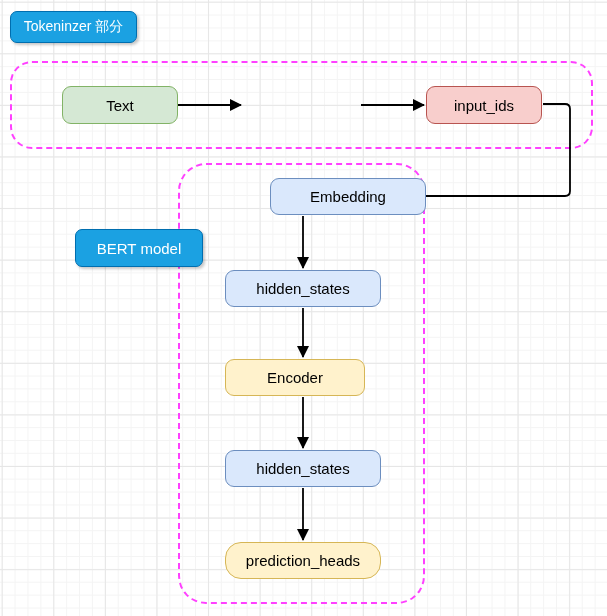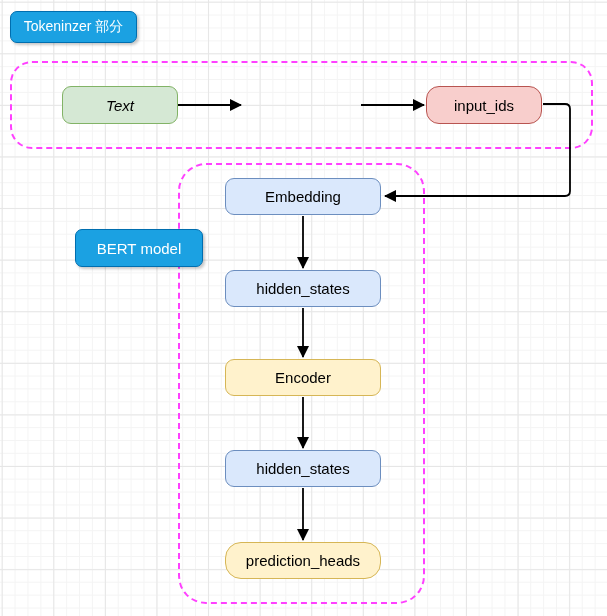--- a/index.html
+++ b/index.html
@@ -47,24 +47,24 @@
     border: 1.5px solid transparent;
     font-size: 15px;
     color: #000000;
     box-sizing: border-box;
     z-index: 10;
   }
   .badge-tokenizer { left: 10px; top: 11px; width: 127px; height: 32px; }
   .badge-bert { left: 75px; top: 229px; width: 128px; height: 38px; font-size: 15px; }
   .node-text      { left: 62px;  top: 86px;  width: 116px; height: 38px; }
   .node-tokenizer { left: 243px; top: 86px;  width: 117px; height: 38px; }
-  .node-input-ids { left: 426px; top: 86px;  width: 116px; height: 38px; border-radius: 13px; }
+  .node-input-ids { left: 426px; top: 86px;  width: 116px; height: 38px; }
   .node-embedding        { left: 225px; top: 178px; width: 156px; height: 37px; }
   .node-hidden-states-1  { left: 225px; top: 270px; width: 156px; height: 37px; }
-  .node-encoder          { left: 225px; top: 359px; width: 156px; height: 37px; }
+  .node-encoder          { left: 225px; top: 359px; width: 140px; height: 37px; }
   .node-hidden-states-2  { left: 225px; top: 450px; width: 156px; height: 37px; }
   .node-prediction-heads { left: 225px; top: 542px; width: 156px; height: 37px; }
   svg.edges {
     position: absolute; left: 0; top: 0;
     width: 607px; height: 616px;
     z-index: 5;
     pointer-events: none;
   }
   .edge {
     fill: none;
@@ -93,26 +93,26 @@
     </defs>
     <path class="edge" d="M178,105 H241" marker-end="url(#arrow)"></path>
     <path class="edge" d="M361,105 H424" marker-end="url(#arrow)"></path>
     <path class="edge" d="M543,104 H565 Q570,104 570,109 V191 Q570,196 565,196 H385" marker-end="url(#arrow)"></path>
     <path class="edge" d="M303,216 V268" marker-end="url(#arrow)"></path>
     <path class="edge" d="M303,308 V357" marker-end="url(#arrow)"></path>
     <path class="edge" d="M303,397 V448" marker-end="url(#arrow)"></path>
     <path class="edge" d="M303,488 V540" marker-end="url(#arrow)"></path>
   </svg>
 
-  <div class="node node-text" style="background-color: rgb(213, 232, 212); border-color: rgb(130, 179, 102); font-style: italic;">Text</div>
+  <div class="node node-text" style="background-color: rgb(213, 232, 212); border-color: rgb(130, 179, 102);">Text</div>
 
 
   <div class="node node-input-ids" style="background-color: rgb(248, 206, 204); border-color: rgb(184, 84, 80);">input_ids</div>
 
-  <div class="node node-embedding" style="background-color: rgb(218, 232, 252); border-color: rgb(108, 142, 191);">Embedding</div>
+  <div class="node node-embedding" style="background-color: rgb(218, 232, 252); border-color: rgb(108, 142, 191); margin-left: 45px;">Embedding</div>
 
   <div class="node node-hidden-states-1" style="background-color: rgb(218, 232, 252); border-color: rgb(108, 142, 191);">hidden_states</div>
 
   <div class="node node-encoder" style="background-color: rgb(255, 242, 204); border-color: rgb(214, 182, 86);">Encoder</div>
 
   <div class="node node-hidden-states-2" style="background-color: rgb(218, 232, 252); border-color: rgb(108, 142, 191);">hidden_states</div>
 
   <div class="node node-prediction-heads" style="background-color: rgb(255, 242, 204); border-color: rgb(214, 182, 86); border-radius: 16px;">prediction_heads</div>
 
 </div>

